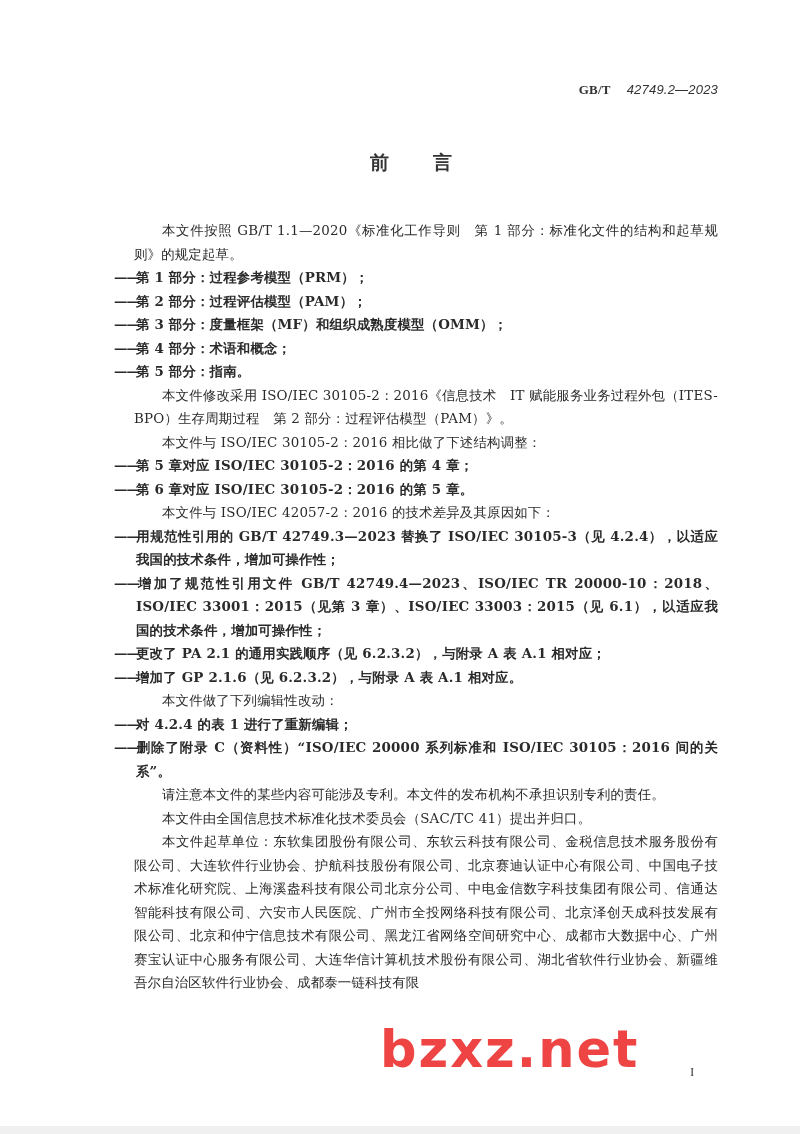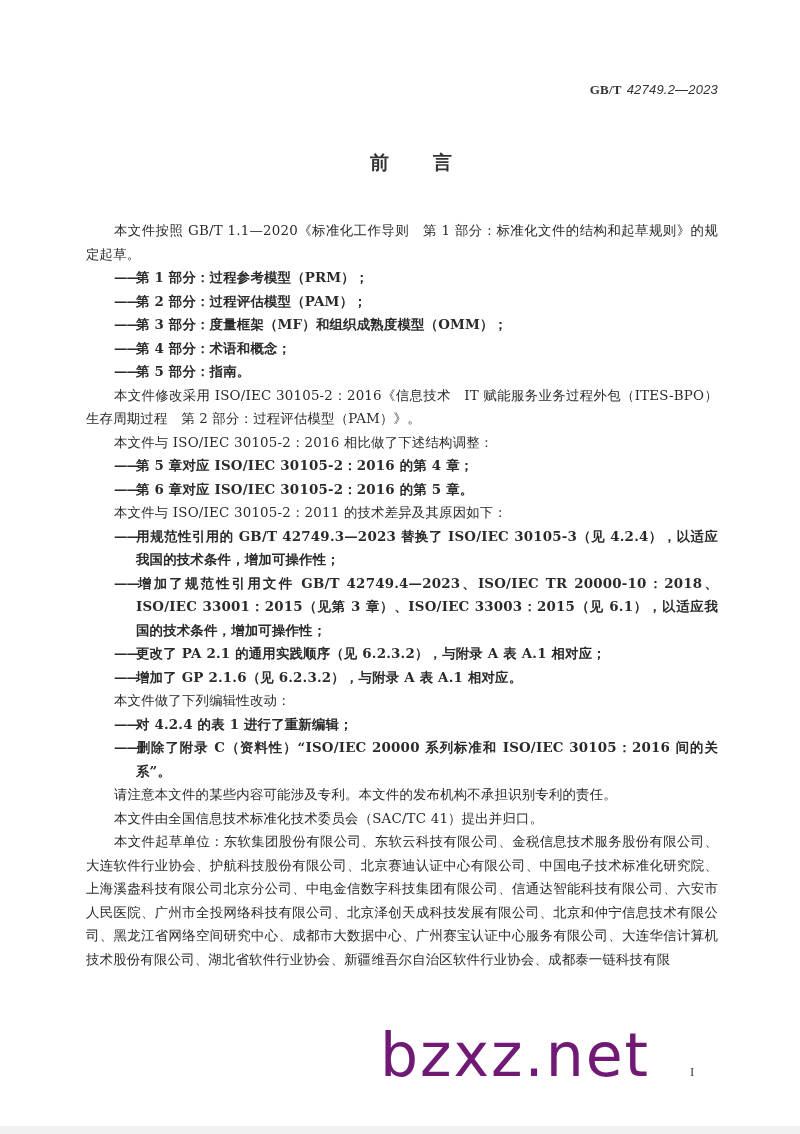--- a/index.html
+++ b/index.html
@@ -4,41 +4,41 @@
 <style>
   html, body { margin: 0; padding: 0; }
   body {
     width: 800px; height: 1134px; background: #ffffff; position: relative; overflow: hidden;
     font-family: "DejaVu Serif", "Liberation Serif", serif; color: #2a2a2a;
   }
   .header-code {
     position: absolute; top: 82px; right: 82px; font-size: 13px; color: #333;
     font-family: "Liberation Serif", serif; letter-spacing: 0.2px;
   }
-  .header-code .gb { font-weight: bold; margin-right: 5px; }
+  .header-code .gb { font-weight: bold; margin-right: 16px; }
   .header-code .num { font-family: "Liberation Sans", sans-serif; font-style: italic; }
   .title {
     position: absolute; top: 150px; left: 11px; width: 800px; text-align: center;
     font-family: "DejaVu Sans", sans-serif; font-weight: bold; font-size: 19px; color: #333;
     letter-spacing: 44px; text-indent: 44px;
   }
   .content {
     position: absolute; top: 219px; left: 86px; width: 632px;
     font-size: 13.4px; line-height: 23.5px; letter-spacing: 0.2px;
   }
-  .para { text-indent: 28px; text-align: justify; }
+  .para { text-indent: 28px; text-align: justify; margin-left: 48px; }
   .item { padding-left: 50px; text-indent: -22px; text-align: justify; font-weight: bold; }
   .dash { display: inline-block; width: 22px; text-indent: 0; letter-spacing: -1px; }
   .page-num {
     position: absolute; top: 1064px; left: 690px; font-size: 13px; color: #444;
     font-family: "Liberation Serif", serif;
   }
   .watermark {
     position: absolute; top: 1020px; left: 380px; font-family: "DejaVu Sans", sans-serif;
-    font-weight: normal; font-size: 60px; color: #701a75; letter-spacing: 2px; z-index: 0;
+    font-weight: bold; font-size: 51px; color: #ef4444; letter-spacing: 2px; z-index: 0;
   }
   .content, .page-num, .header-code, .title { z-index: 1; }
   .bottom-shade { position: absolute; left: 0; top: 1126px; width: 800px; height: 8px; background: #f0f0f0; }
 </style>
 </head>
 <body>
 
 <div class="watermark">bzxz.net</div>
 
 <div class="header-code">
@@ -51,21 +51,21 @@
   <div class="para">本文件按照 GB/T 1.1—2020《标准化工作导则　第 1 部分：标准化文件的结构和起草规则》的规定起草。</div>
   <div class="item"><span class="dash">——</span><span>第 1 部分：过程参考模型（PRM）；</span></div>
   <div class="item"><span class="dash">——</span><span>第 2 部分：过程评估模型（PAM）；</span></div>
   <div class="item"><span class="dash">——</span><span>第 3 部分：度量框架（MF）和组织成熟度模型（OMM）；</span></div>
   <div class="item"><span class="dash">——</span><span>第 4 部分：术语和概念；</span></div>
   <div class="item"><span class="dash">——</span><span>第 5 部分：指南。</span></div>
   <div class="para">本文件修改采用 ISO/IEC 30105-2：2016《信息技术　IT 赋能服务业务过程外包（ITES-BPO）生存周期过程　第 2 部分：过程评估模型（PAM）》。</div>
   <div class="para">本文件与 ISO/IEC 30105-2：2016 相比做了下述结构调整：</div>
   <div class="item"><span class="dash">——</span><span>第 5 章对应 ISO/IEC 30105-2：2016 的第 4 章；</span></div>
   <div class="item"><span class="dash">——</span><span>第 6 章对应 ISO/IEC 30105-2：2016 的第 5 章。</span></div>
-  <div class="para">本文件与 ISO/IEC 30105-2：2011 的技术差异及其原因如下：</div>
+  <div class="para">本文件与 ISO/IEC 42057-2：2016 的技术差异及其原因如下：</div>
   <div class="item"><span class="dash">——</span><span>用规范性引用的 GB/T 42749.3—2023 替换了 ISO/IEC 30105-3（见 4.2.4），以适应我国的技术条件，增加可操作性；</span></div>
   <div class="item"><span class="dash">——</span><span>增加了规范性引用文件 GB/T 42749.4—2023、ISO/IEC TR 20000-10：2018、ISO/IEC 33001：2015（见第 3 章）、ISO/IEC 33003：2015（见 6.1），以适应我国的技术条件，增加可操作性；</span></div>
   <div class="item"><span class="dash">——</span><span>更改了 PA 2.1 的通用实践顺序（见 6.2.3.2），与附录 A 表 A.1 相对应；</span></div>
   <div class="item"><span class="dash">——</span><span>增加了 GP 2.1.6（见 6.2.3.2），与附录 A 表 A.1 相对应。</span></div>
   <div class="para">本文件做了下列编辑性改动：</div>
   <div class="item"><span class="dash">——</span><span>对 4.2.4 的表 1 进行了重新编辑；</span></div>
   <div class="item"><span class="dash">——</span><span>删除了附录 C（资料性）“ISO/IEC 20000 系列标准和 ISO/IEC 30105：2016 间的关系”。</span></div>
   <div class="para">请注意本文件的某些内容可能涉及专利。本文件的发布机构不承担识别专利的责任。</div>
   <div class="para">本文件由全国信息技术标准化技术委员会（SAC/TC 41）提出并归口。</div>
   <div class="para">本文件起草单位：东软集团股份有限公司、东软云科技有限公司、金税信息技术服务股份有限公司、大连软件行业协会、护航科技股份有限公司、北京赛迪认证中心有限公司、中国电子技术标准化研究院、上海溪盎科技有限公司北京分公司、中电金信数字科技集团有限公司、信通达智能科技有限公司、六安市人民医院、广州市全投网络科技有限公司、北京泽创天成科技发展有限公司、北京和仲宁信息技术有限公司、黑龙江省网络空间研究中心、成都市大数据中心、广州赛宝认证中心服务有限公司、大连华信计算机技术股份有限公司、湖北省软件行业协会、新疆维吾尔自治区软件行业协会、成都泰一链科技有限</div>

